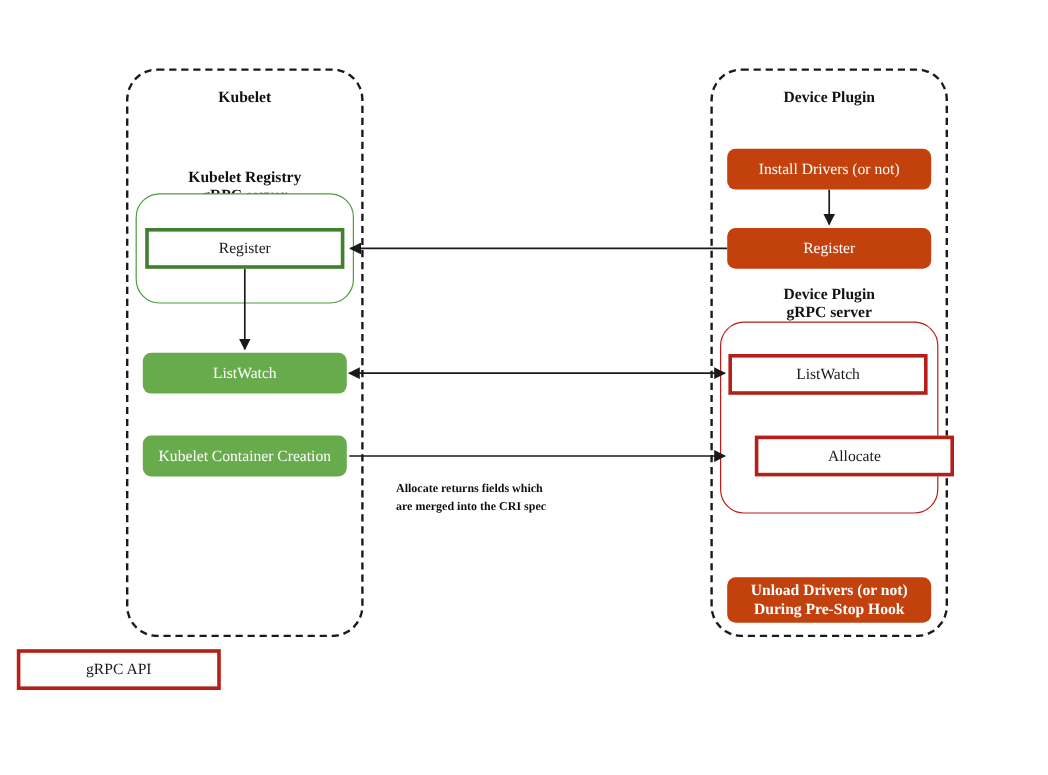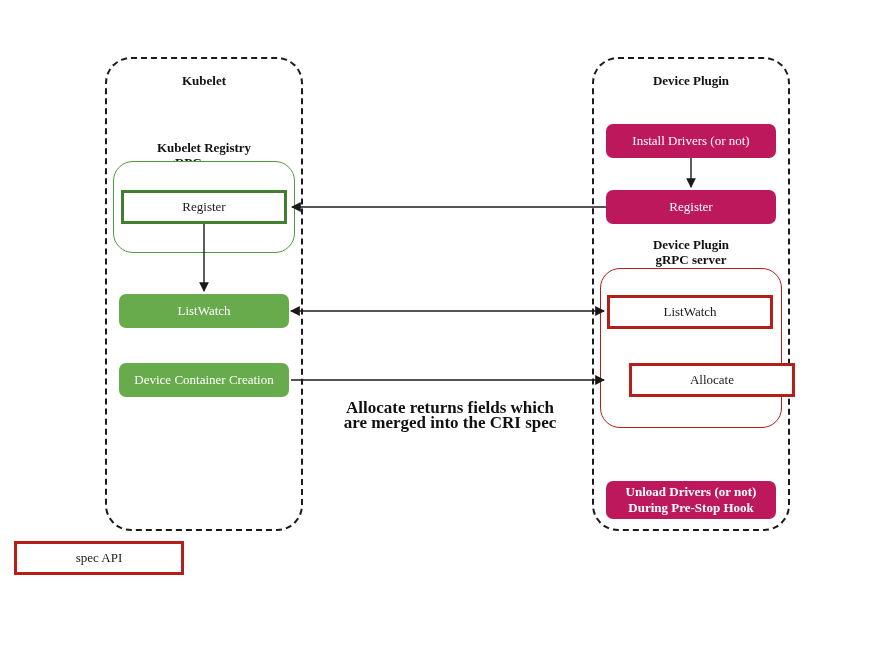--- a/index.html
+++ b/index.html
@@ -91,36 +91,36 @@
     display: flex;
     align-items: center;
     justify-content: center;
     text-align: center;
     font-size: 13px;
     color: #ffffff;
     line-height: 16px;
     white-space: pre-line;
   }
   .action-box.green { background: #68ab4d; }
-  .action-box.red   { background: #be185d; }
+  .action-box.red   { background: #c2410c; }
 
   #box-kubelet-listwatch { left: 119px; top: 294px; width: 170px; height: 34px; }
   #box-before-container  { left: 119px; top: 363px; width: 170px; height: 34px; }
   #box-install-drivers   { left: 606px; top: 124px; width: 170px; height: 34px; }
   #box-dp-register       { left: 606px; top: 190px; width: 170px; height: 34px; }
   #box-unload-drivers    { left: 606px; top: 481px; width: 170px; height: 38px; font-weight: bold; }
   #legend-action-box     { left: 14px;  top: 587px; width: 170px; height: 32px; }
 
   
   #cri-note {
     position: absolute;
     left: 330px; top: 400px; width: 240px;
-    text-align: center;
+    text-align: left;
     font-weight: bold;
-    font-size: 17px;
+    font-size: 10px;
     color: #111111;
     line-height: 15px;
     white-space: pre-line;
   }
 
   
   #connectors {
     position: absolute;
     left: 0; top: 0;
     width: 873px; height: 646px;
@@ -169,21 +169,21 @@
 
   <div id="box-kubelet-register" class="api-box green">
     <span>Register</span>
   </div>
 
   <div id="box-kubelet-listwatch" class="action-box green">
     <span>ListWatch</span>
   </div>
 
   <div id="box-before-container" class="action-box green">
-    <span>Device Container Creation</span>
+    <span>Kubelet Container Creation</span>
   </div>
 
   <div id="box-install-drivers" class="action-box red">
     <span>Install Drivers (or not)</span>
   </div>
 
   <div id="box-dp-register" class="action-box red">
     <span>Register</span>
   </div>
 
@@ -197,17 +197,17 @@
 
   <div id="box-unload-drivers" class="action-box red">
     <span>Unload Drivers (or not)
 During Pre-Stop Hook</span>
   </div>
 
   <div id="cri-note">Allocate returns fields which
 are merged into the CRI spec</div>
 
   <div id="legend-api-box" class="api-box red">
-    <span>spec API</span>
+    <span>gRPC API</span>
   </div>
 
 
 </div>
 
 </body></html>

